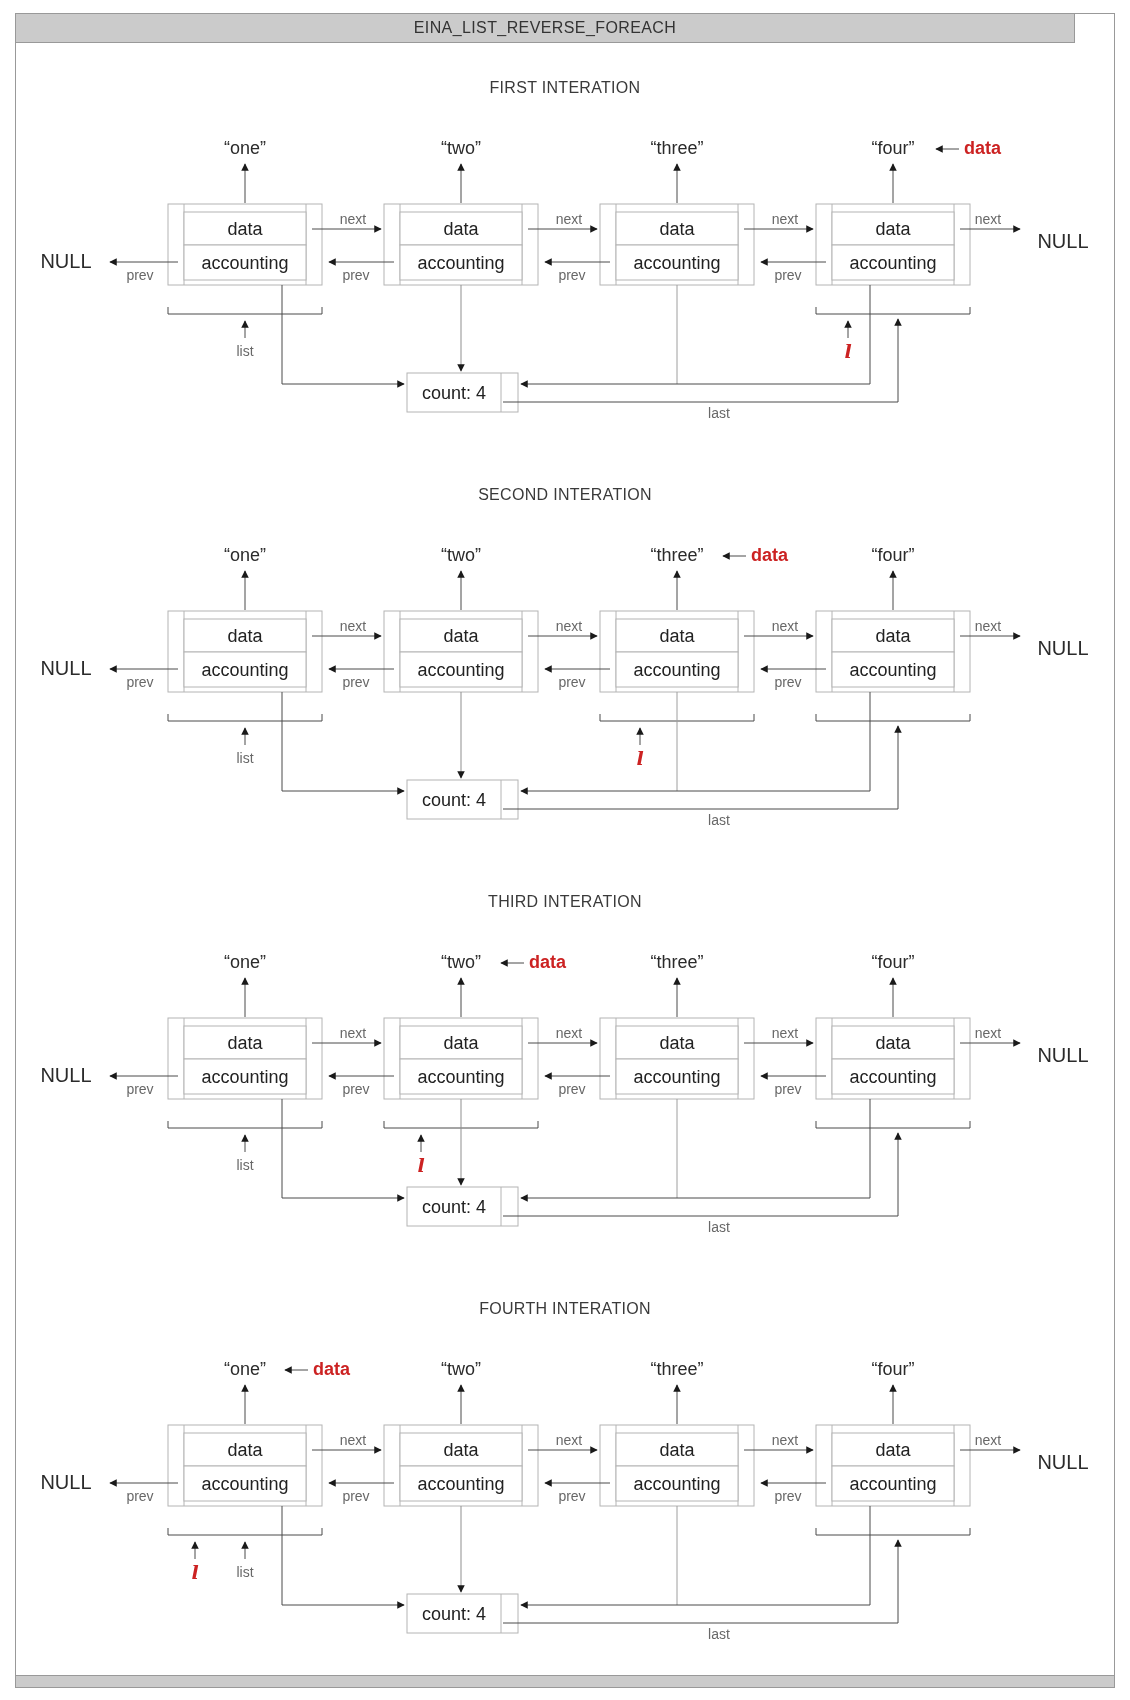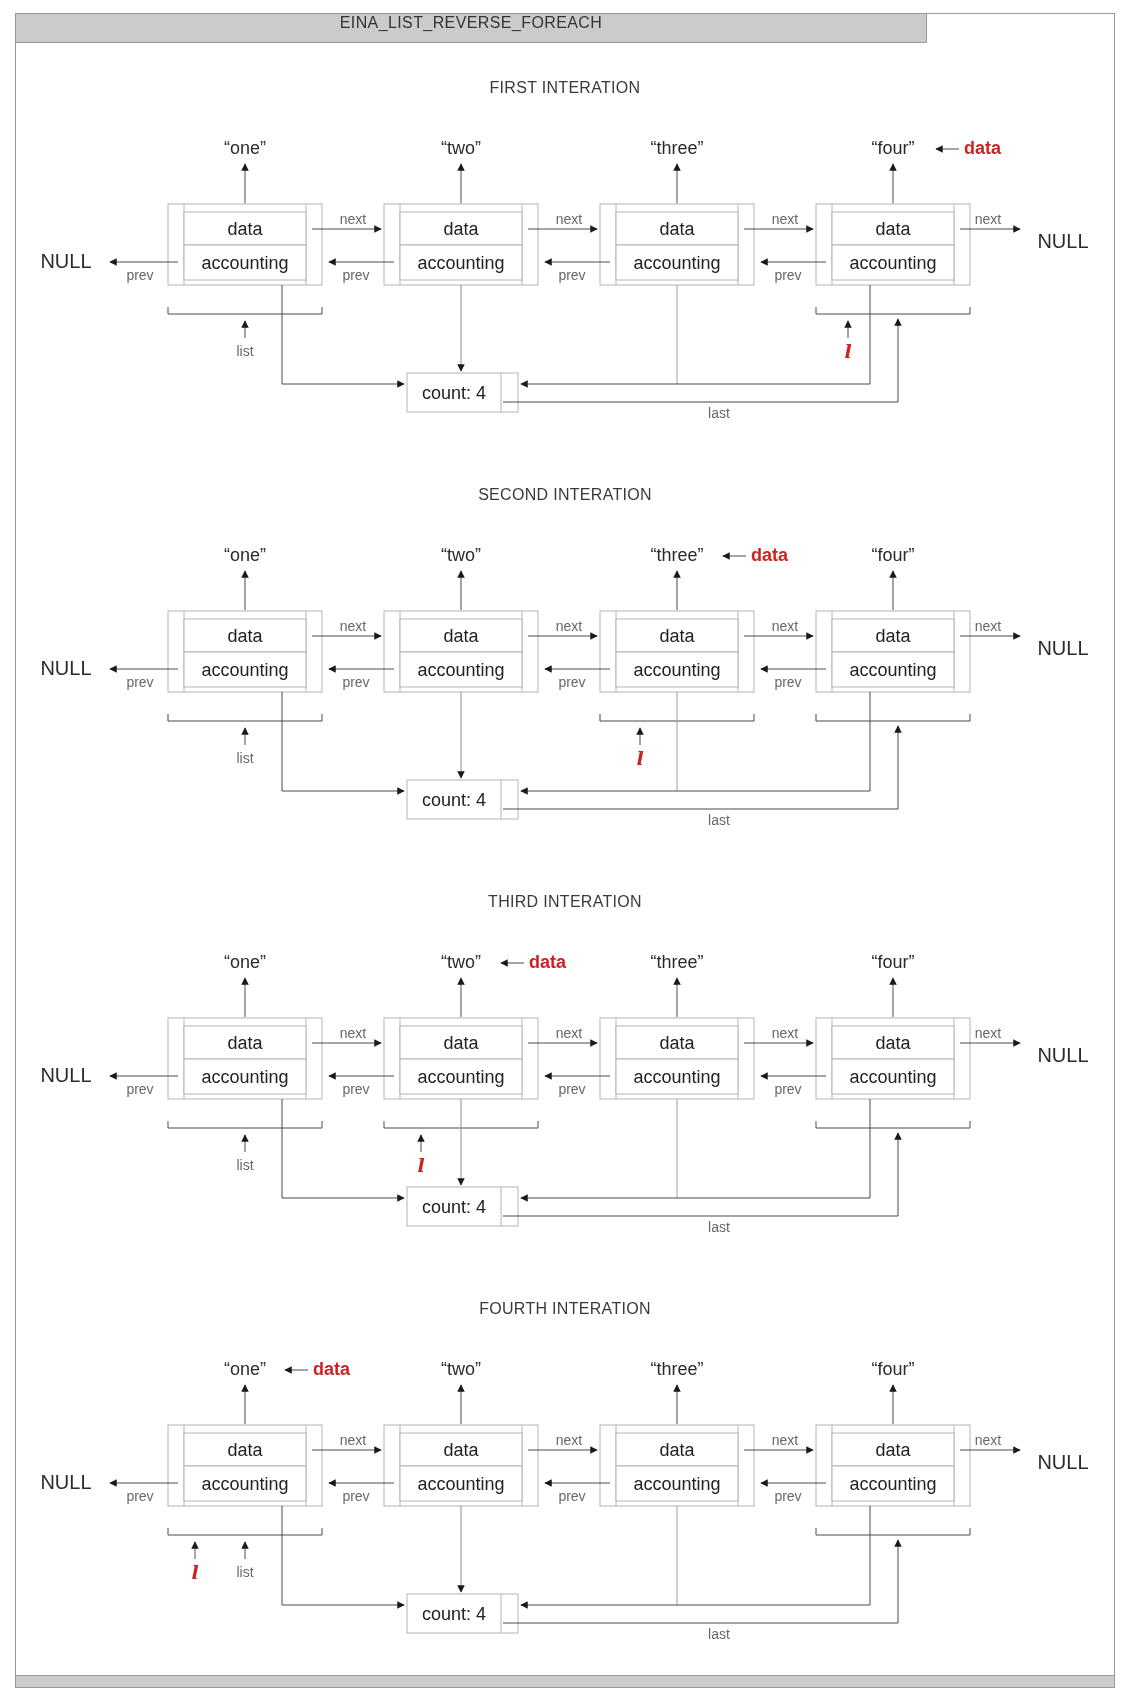--- a/index.html
+++ b/index.html
@@ -1,18 +1,18 @@
 <!DOCTYPE html>
 <html><head>
 <meta charset="utf-8">
 <style>
   html,body{margin:0;padding:0;background:#fff}
   body{width:1130px;height:1700px;position:relative;font-family:"Liberation Sans","DejaVu Sans",sans-serif}
   .frame{position:absolute;left:15px;top:13px;width:1100px;height:1675px;border:1px solid #999;box-sizing:border-box;pointer-events:none}
-  .titlebar{position:absolute;left:15px;top:13px;width:912px;height:30px;background:#cbcbcb;border:1px solid #999;box-sizing:border-box;display:flex;align-items:flex-start;justify-content:center;font-size:16px;color:#333;letter-spacing:.4px}
+  .titlebar{position:absolute;left:15px;top:13px;width:1060px;height:30px;background:#cbcbcb;border:1px solid #999;box-sizing:border-box;display:flex;align-items:center;justify-content:center;font-size:16px;color:#333;letter-spacing:.4px}
   .footerbar{position:absolute;left:15px;top:1675px;width:1100px;height:13px;background:#cbcbcb;border:1px solid #999;box-sizing:border-box}
   svg{position:absolute;left:0;top:0}
   text{font-family:"Liberation Sans","DejaVu Sans",sans-serif}
   .t-title{font-size:16px;fill:#3a3a3a;letter-spacing:.3px}
   .t-label{font-size:18px;fill:#2b2b2b}
   .t-field{font-size:18px;fill:#222}
   .t-ptr{font-size:14px;fill:#686868}
   .t-null{font-size:20px;fill:#2b2b2b}
   .t-count{font-size:18px;fill:#222}
   .t-red{font-size:18px;font-weight:bold}

